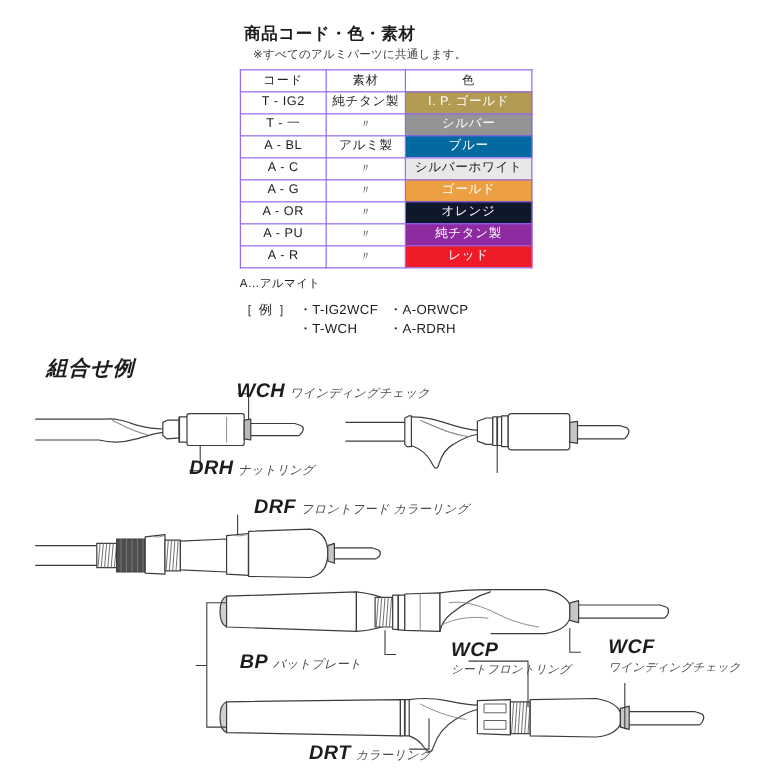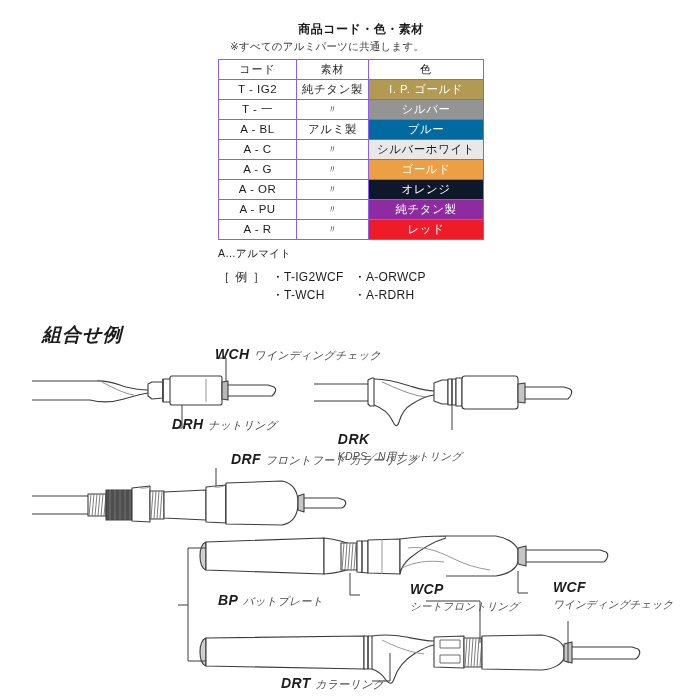--- a/index.html
+++ b/index.html
@@ -17,27 +17,26 @@
   }
 
   
   #section-codes {
     position: absolute;
     left: 218px;
     top: 22px;
     width: 270px;
   }
   .sec-title {
-    font-size: 12px;
+    font-size: 15px;
     font-weight: bold;
     letter-spacing: 0.5px;
     color: #1c1c1c;
-    margin: 0 0 4px 16px;
+    margin: 0 0 4px 4px;
     line-height: 1.2;
-    text-align: center;
   }
   .sec-note {
     font-size: 10.5px;
     color: #3a3a3a;
     margin: 0 0 6px 12px;
     line-height: 1.2;
     letter-spacing: 0.2px;
   }
 
   table.code-table {
@@ -131,21 +130,21 @@
   }
 
   .dgm { position: absolute; }
 
   .cap {
     position: absolute;
     white-space: nowrap;
     line-height: 1.25;
   }
   .cap .code {
-    font-size: 14px;
+    font-size: 18px;
     font-weight: bold;
     letter-spacing: 0.4px;
     color: #1c1c1c;
   }
   .cap .desc {
     font-size: 11px;
     color: #4a4a4a;
     letter-spacing: 0.3px;
   }
   .cap .sub {
@@ -304,24 +303,20 @@
 
       <path d="M213,21 L252,21 L258,23"></path>
       <path d="M213,33 L256,33"></path>
       <path d="M258,23 C261,25 260,29 256,33"></path>
     </g>
     <g stroke="#3c3c3c" stroke-width="1" fill="none">
       <path d="M140,39 L140,64"></path>
     </g>
   </svg>
 
-  <div class="cap center" style="left:400px; top:111px; transform:translateX(-50%); text-align:left;">
-    <span class="code">DRK</span>
-    <span class="sub">KDPS／N用ナットリング</span>
-  </div>
 
   <svg class="dgm" style="left:30px; top:150px;" width="320" height="70" viewBox="0 0 320 70">
     <g fill="none" stroke="#3c3c3c" stroke-width="1.1" stroke-linejoin="round">
       <path d="M2,28 L58,28"></path>
       <path d="M2,46 L58,46"></path>
 
       <rect x="58" y="26" width="18" height="22" fill="#ffffff"></rect>
       <g stroke="#6e6e6e" stroke-width="0.9">
         <path d="M61,26 L59,48"></path>
           <path d="M64,26 L62,48"></path>

